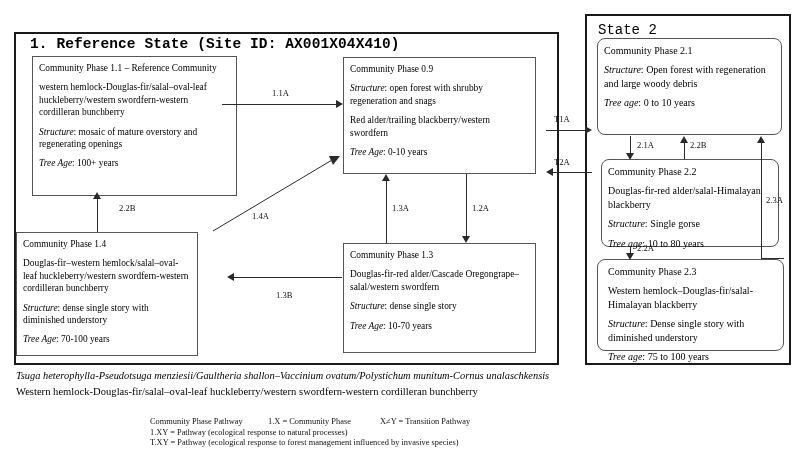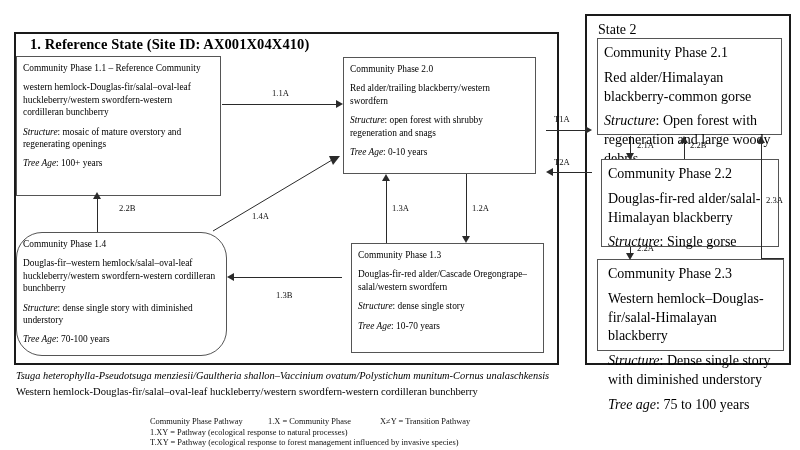--- a/index.html
+++ b/index.html
@@ -24,20 +24,21 @@
     background: #ffffff;
     box-sizing: border-box;
   }
   #state1-frame { left: 14px;  top: 32px;  width: 545px; height: 333px; }
   #state2-frame { left: 585px; top: 14px;  width: 206px; height: 351px; }
 
   .state-title {
     position: absolute;
     font-weight: bold;
     white-space: nowrap;
+    font-family: Liberation Mono, monospace;
   }
   #state1-title {
     left: 30px; top: 36px;
     font-size: 14.5px;
     letter-spacing: 0.1px;
   }
   #state2-title {
     left: 598px; top: 22px;
     font-size: 14px;
     font-weight: normal;
@@ -51,30 +52,30 @@
     box-sizing: border-box;
     padding: 5px 6px 4px 6px;
     font-size: 9.4px;
     line-height: 1.32;
   }
   .phase-box .hdr { margin: 0 0 7px 0; }
   .phase-box .blk { margin: 0 0 7px 0; }
   .phase-box .blk.last { margin-bottom: 0; }
   .phase-box i { font-style: italic; }
 
-  #box-1-1 { left: 16px;  top: 56px;  width: 205px; height: 140px; }
+  #box-1-1 { left: 32px;  top: 56px;  width: 205px; height: 140px; }
   #box-1-2 { left: 343px; top: 57px;  width: 193px; height: 117px; }
-  #box-1-3 { left: 343px; top: 243px; width: 193px; height: 110px; margin-left: 8px; }
-  #box-1-4 { left: 16px;  top: 232px; width: 211px; height: 124px; border-radius: 26px; }
+  #box-1-3 { left: 343px; top: 243px; width: 193px; height: 110px; }
+  #box-1-4 { left: 16px;  top: 232px; width: 182px; height: 124px; }
 
   #box-2-1 { left: 597px; top: 38px;  width: 185px; height: 97px; }
   #box-2-2 { left: 601px; top: 159px; width: 178px; height: 88px; }
   #box-2-3 { left: 597px; top: 259px; width: 187px; height: 92px; padding-left: 10px; }
 
-  .p2 { font-size: 14px; line-height: 1.34; }
+  .p2 { font-size: 10px; line-height: 1.34; border-radius: 8px; }
   .p2 .hdr { margin-bottom: 6px; }
   .p2 .blk { margin-bottom: 6px; }
 
   
   .ln { position: absolute; background: #2a2a2a; }
   .lnh { height: 1px; }
   .lnv { width: 1px; }
 
   .head { position: absolute; width: 0; height: 0; }
   .head-r { border-top: 4px solid transparent; border-bottom: 4px solid transparent; border-left: 7px solid #2a2a2a; }
@@ -121,23 +122,23 @@
   <div class="state-title" id="state1-title">1. Reference State (Site ID: AX001X04X410)</div>
 
   <div class="phase-box" id="box-1-1">
     <div class="hdr">Community  Phase 1.1 – Reference Community</div>
     <div class="blk">western hemlock-Douglas-fir/salal–oval-leaf huckleberry/western  swordfern-western cordilleran  bunchberry</div>
     <div class="blk"><i>Structure</i><span>: mosaic of mature  overstory  and regenerating  openings</span></div>
     <div class="blk last"><i>Tree Age</i><span>: 100+ years</span></div>
   </div>
 
   <div class="phase-box" id="box-1-2">
-    <div class="hdr">Community  Phase 2.0</div>
+    <div class="hdr">Community  Phase 0.9</div>
+    <div class="blk"><i>Structure</i><span>: open forest with  shrubby regeneration  and snags</span></div>
     <div class="blk">Red alder/trailing  blackberry/western swordfern</div>
-    <div class="blk"><i>Structure</i><span>: open forest with  shrubby regeneration  and snags</span></div>
     <div class="blk last"><i>Tree Age</i><span>: 0-10 years</span></div>
   </div>
 
   <div class="phase-box" id="box-1-3">
     <div class="hdr">Community  Phase 1.3</div>
     <div class="blk">Douglas-fir-red  alder/Cascade  Oregongrape–salal/western  swordfern</div>
     <div class="blk"><i>Structure</i><span>: dense  single  story</span></div>
     <div class="blk last"><i>Tree Age</i><span>: 10-70 years</span></div>
   </div>
 
@@ -146,21 +147,20 @@
     <div class="blk">Douglas-fir–western  hemlock/salal–oval-leaf huckleberry/western  swordfern-western cordilleran  bunchberry</div>
     <div class="blk"><i>Structure</i><span>: dense  single  story with diminished  understory</span></div>
     <div class="blk last"><i>Tree Age</i><span>: 70-100 years</span></div>
   </div>
 
   <div class="state-frame" id="state2-frame"></div>
   <div class="state-title" id="state2-title">State 2</div>
 
   <div class="phase-box p2" id="box-2-1">
     <div class="hdr">Community  Phase 2.1</div>
-    <div class="blk">Red alder/Himalayan  blackberry-common gorse</div>
     <div class="blk"><i>Structure</i><span>: Open forest with regeneration  and large  woody debris</span></div>
     <div class="blk last"><i>Tree age</i><span>: 0 to 10 years</span></div>
   </div>
 
   <div class="phase-box p2" id="box-2-2">
     <div class="hdr">Community  Phase 2.2</div>
     <div class="blk">Douglas-fir-red  alder/salal-Himalayan blackberry</div>
     <div class="blk"><i>Structure</i><span>: Single  gorse</span></div>
     <div class="blk last"><i>Tree age</i><span>: 10 to 80 years</span></div>
   </div>

